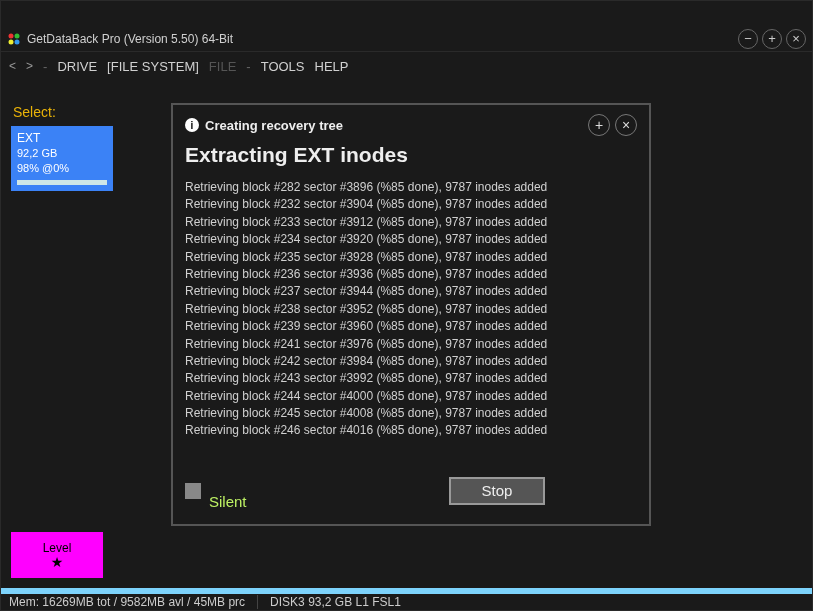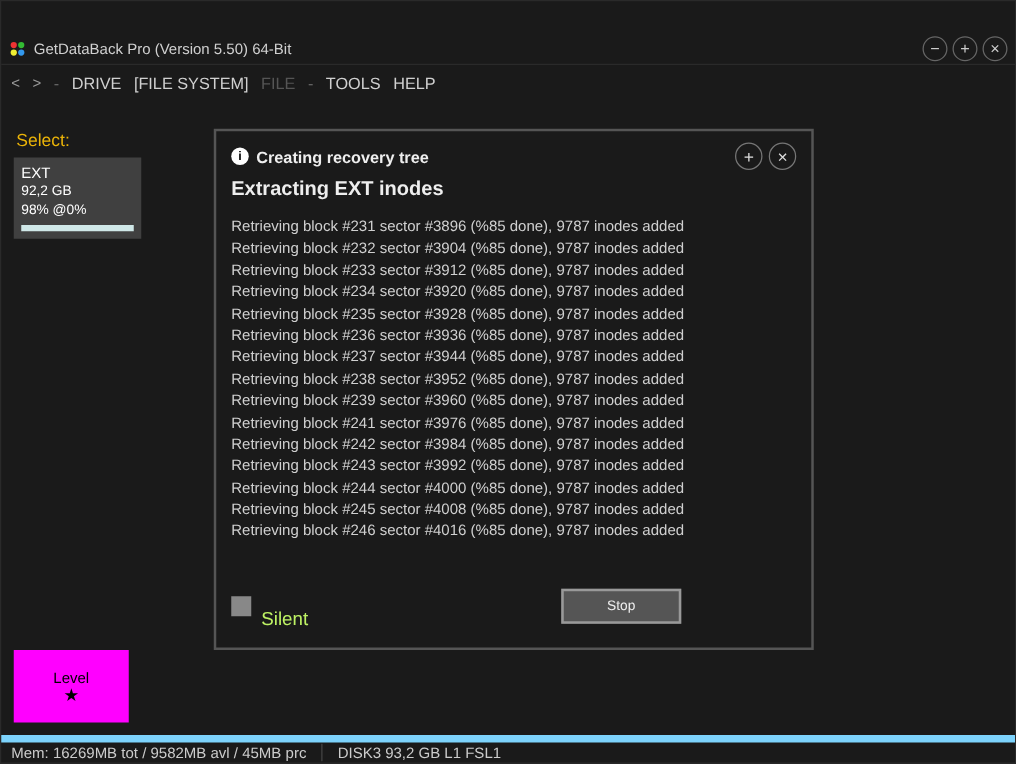--- a/index.html
+++ b/index.html
@@ -73,40 +73,40 @@
     padding: 6px 10px 0 10px;
   }
   .select-label {
     color: #eab308;
     font-size: 14px;
     padding: 2px 0 6px 2px;
     margin-top: 16px;
   }
   .drive-tile {
     width: 102px;
-    background: #404040;
+    background: #3b82f6;
     color: #fff;
     font-size: 11px;
     line-height: 1.35;
     padding: 4px 6px 6px 6px;
     position: relative;
   }
   .drive-tile .fs { font-size: 12px; }
   .drive-tile .bar {
     height: 5px;
     background: #cfe7e7;
     margin-top: 4px;
   }
 
   .level-btn {
     position: absolute;
     left: 10px;
     bottom: 10px;
     width: 92px;
-    height: 58px;
+    height: 46px;
     background: #ff00ff;
     color: #000;
     font-size: 12px;
     display: flex;
     flex-direction: column;
     align-items: center;
     justify-content: center;
     cursor: pointer;
   }
   .level-btn .star { font-size: 14px; line-height: 1; }
@@ -150,21 +150,21 @@
     border: 1px solid #777;
     border-radius: 50%;
     margin-left: 5px;
     display: flex; align-items: center; justify-content: center;
     color: #ddd;
     font-size: 14px;
     line-height: 1;
     cursor: pointer;
   }
   .dialog h2 {
-    font-size: 16px;
+    font-size: 21px;
     font-weight: 600;
     color: #eee;
     margin: 6px 0 12px 0;
   }
   .log {
     font-size: 12px;
     color: #d0d0d0;
     line-height: 1.45;
     height: 278px;
     overflow: hidden;
@@ -186,21 +186,21 @@
     color: #bef264;
     margin-top: 22px;
   }
   .footer-spacer { flex: 1; }
   .stop-btn {
     width: 96px;
     height: 28px;
     border: 2px solid #999;
     background: #555;
     color: #eee;
-    font-size: 11px;
+    font-size: 15px;
     display: flex; align-items: center; justify-content: center;
     cursor: pointer;
     margin-right: 92px;
   }
 
   
   .statusbar {
     height: 22px;
     border-top: 6px solid #7dd3fc;
     display: flex;
@@ -266,21 +266,21 @@
   <div class="dialog">
     <div class="dialog-header">
       <span class="info-icon">i</span>
       <span class="dlg-title">Creating recovery tree</span>
       <span class="hspacer"></span>
       <span class="dlg-btn">+</span>
       <span class="dlg-btn">×</span>
     </div>
     <h2>Extracting EXT inodes</h2>
     <div class="log" id="log">
-        <div>Retrieving block #231 sector #3896 (%85 done), 9787 inodes added</div>
+        <div>Retrieving block #282 sector #3896 (%85 done), 9787 inodes added</div>
         <div>Retrieving block #232 sector #3904 (%85 done), 9787 inodes added</div>
         <div>Retrieving block #233 sector #3912 (%85 done), 9787 inodes added</div>
         <div>Retrieving block #234 sector #3920 (%85 done), 9787 inodes added</div>
         <div>Retrieving block #235 sector #3928 (%85 done), 9787 inodes added</div>
         <div>Retrieving block #236 sector #3936 (%85 done), 9787 inodes added</div>
         <div>Retrieving block #237 sector #3944 (%85 done), 9787 inodes added</div>
         <div>Retrieving block #238 sector #3952 (%85 done), 9787 inodes added</div>
         <div>Retrieving block #239 sector #3960 (%85 done), 9787 inodes added</div>
         <div>Retrieving block #241 sector #3976 (%85 done), 9787 inodes added</div>
         <div>Retrieving block #242 sector #3984 (%85 done), 9787 inodes added</div>

